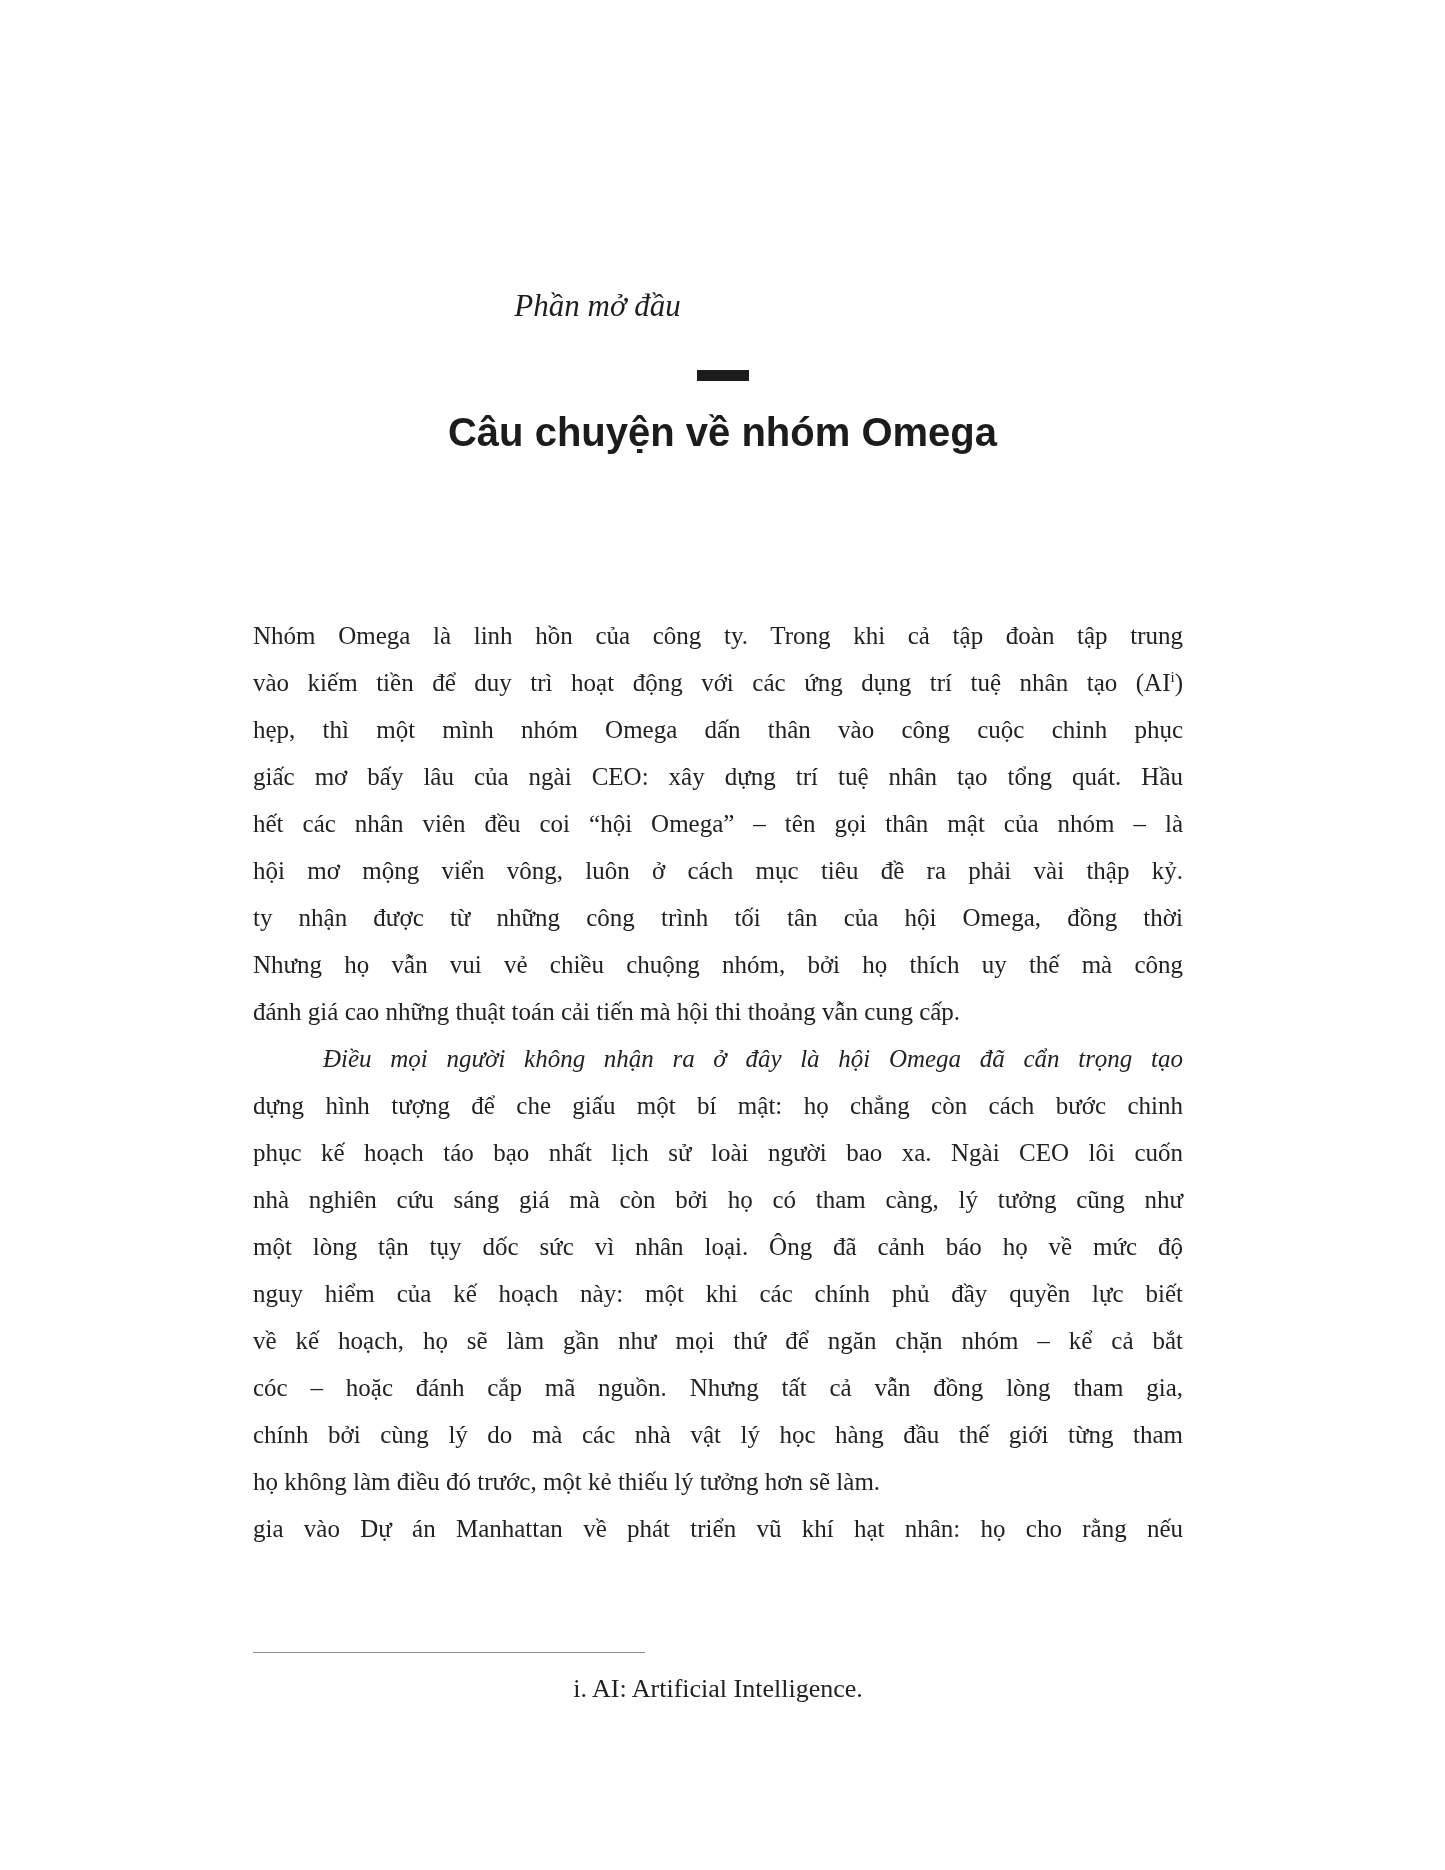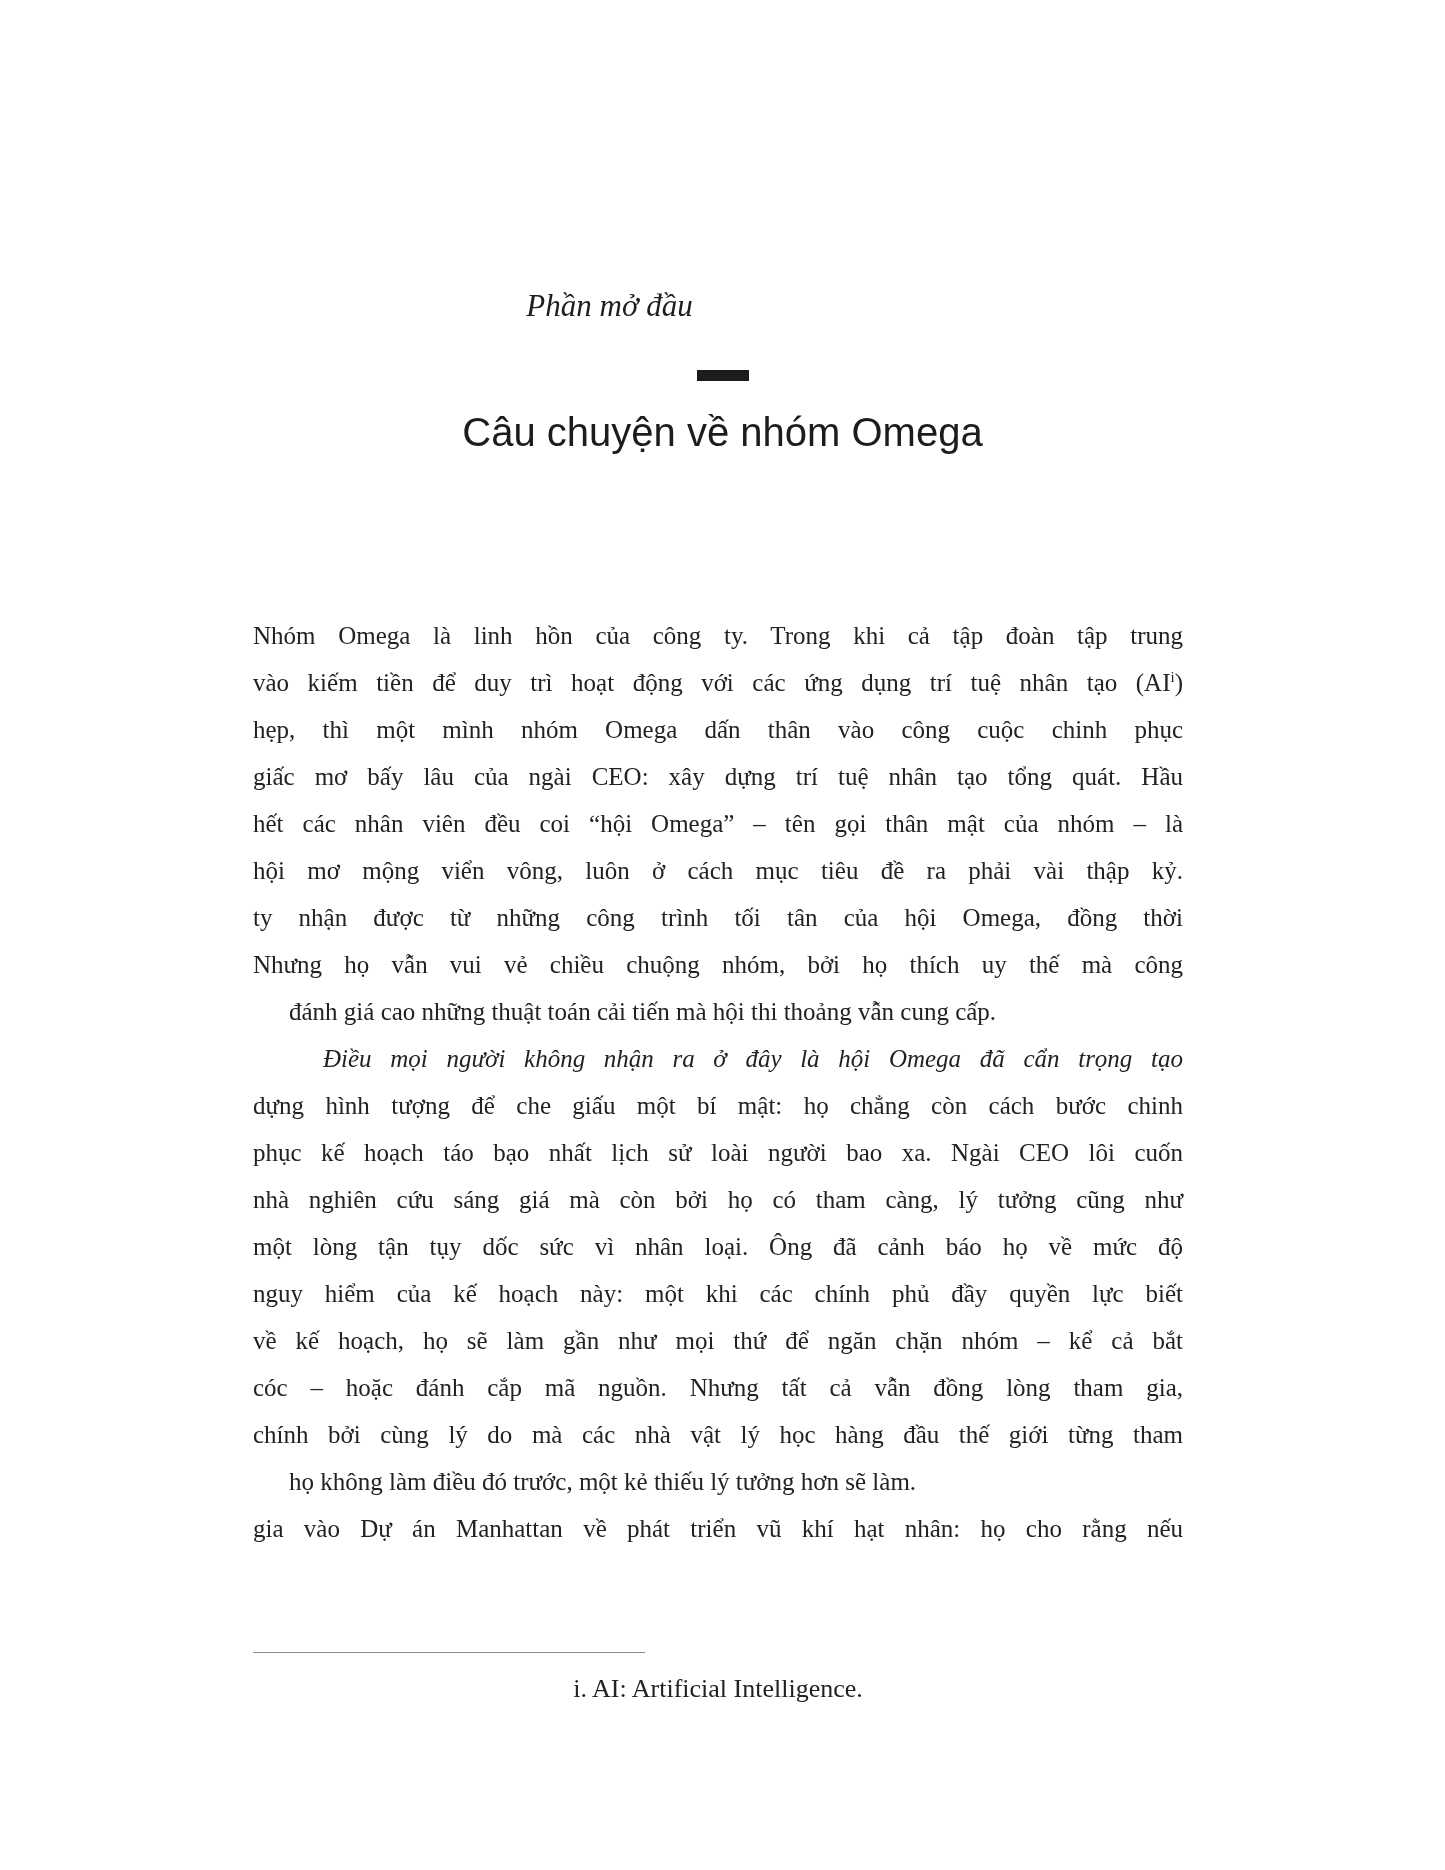--- a/index.html
+++ b/index.html
@@ -11,21 +11,21 @@
     position: relative;
     width: 1445px;
     height: 1870px;
     background: #ffffff;
     overflow: hidden;
     color: #1e1e1e;
   }
   .section-label {
     position: absolute;
     top: 288px;
-    left: 12px;
+    left: 0;
     width: 1195px;
     text-align: center;
     font-family: "Liberation Serif", "DejaVu Serif", serif;
     font-style: italic;
     font-size: 31px;
     color: #1e1e1e;
   }
   .divider-bar {
     position: absolute;
     top: 370px;
@@ -36,21 +36,21 @@
     background: #1c1c1c;
   }
   .chapter-title {
     position: absolute;
     top: 410px;
     left: 0;
     width: 1445px;
     margin: 0;
     text-align: center;
     font-family: "Liberation Sans", "DejaVu Sans", sans-serif;
-    font-weight: 400;
+    font-weight: 700;
     font-size: 40px;
     letter-spacing: 0px;
     color: #1c1c1c;
   }
   .body-text {
     position: absolute;
     top: 612px;
     left: 253px;
     width: 930px;
     font-family: "Liberation Serif", "DejaVu Serif", serif;
@@ -59,21 +59,20 @@
   }
   .body-text .line {
     height: 47px;
     line-height: 47px;
     text-align: justify;
     text-align-last: justify;
     white-space: nowrap;
   }
   .body-text .line.last {
     text-align-last: left;
-    margin-left: 36px;
   }
   .body-text .line.indent {
     text-indent: 70px;
     font-style: italic;
   }
   .body-text sup {
     font-size: 0.6em;
     line-height: 0;
     vertical-align: super;
   }

